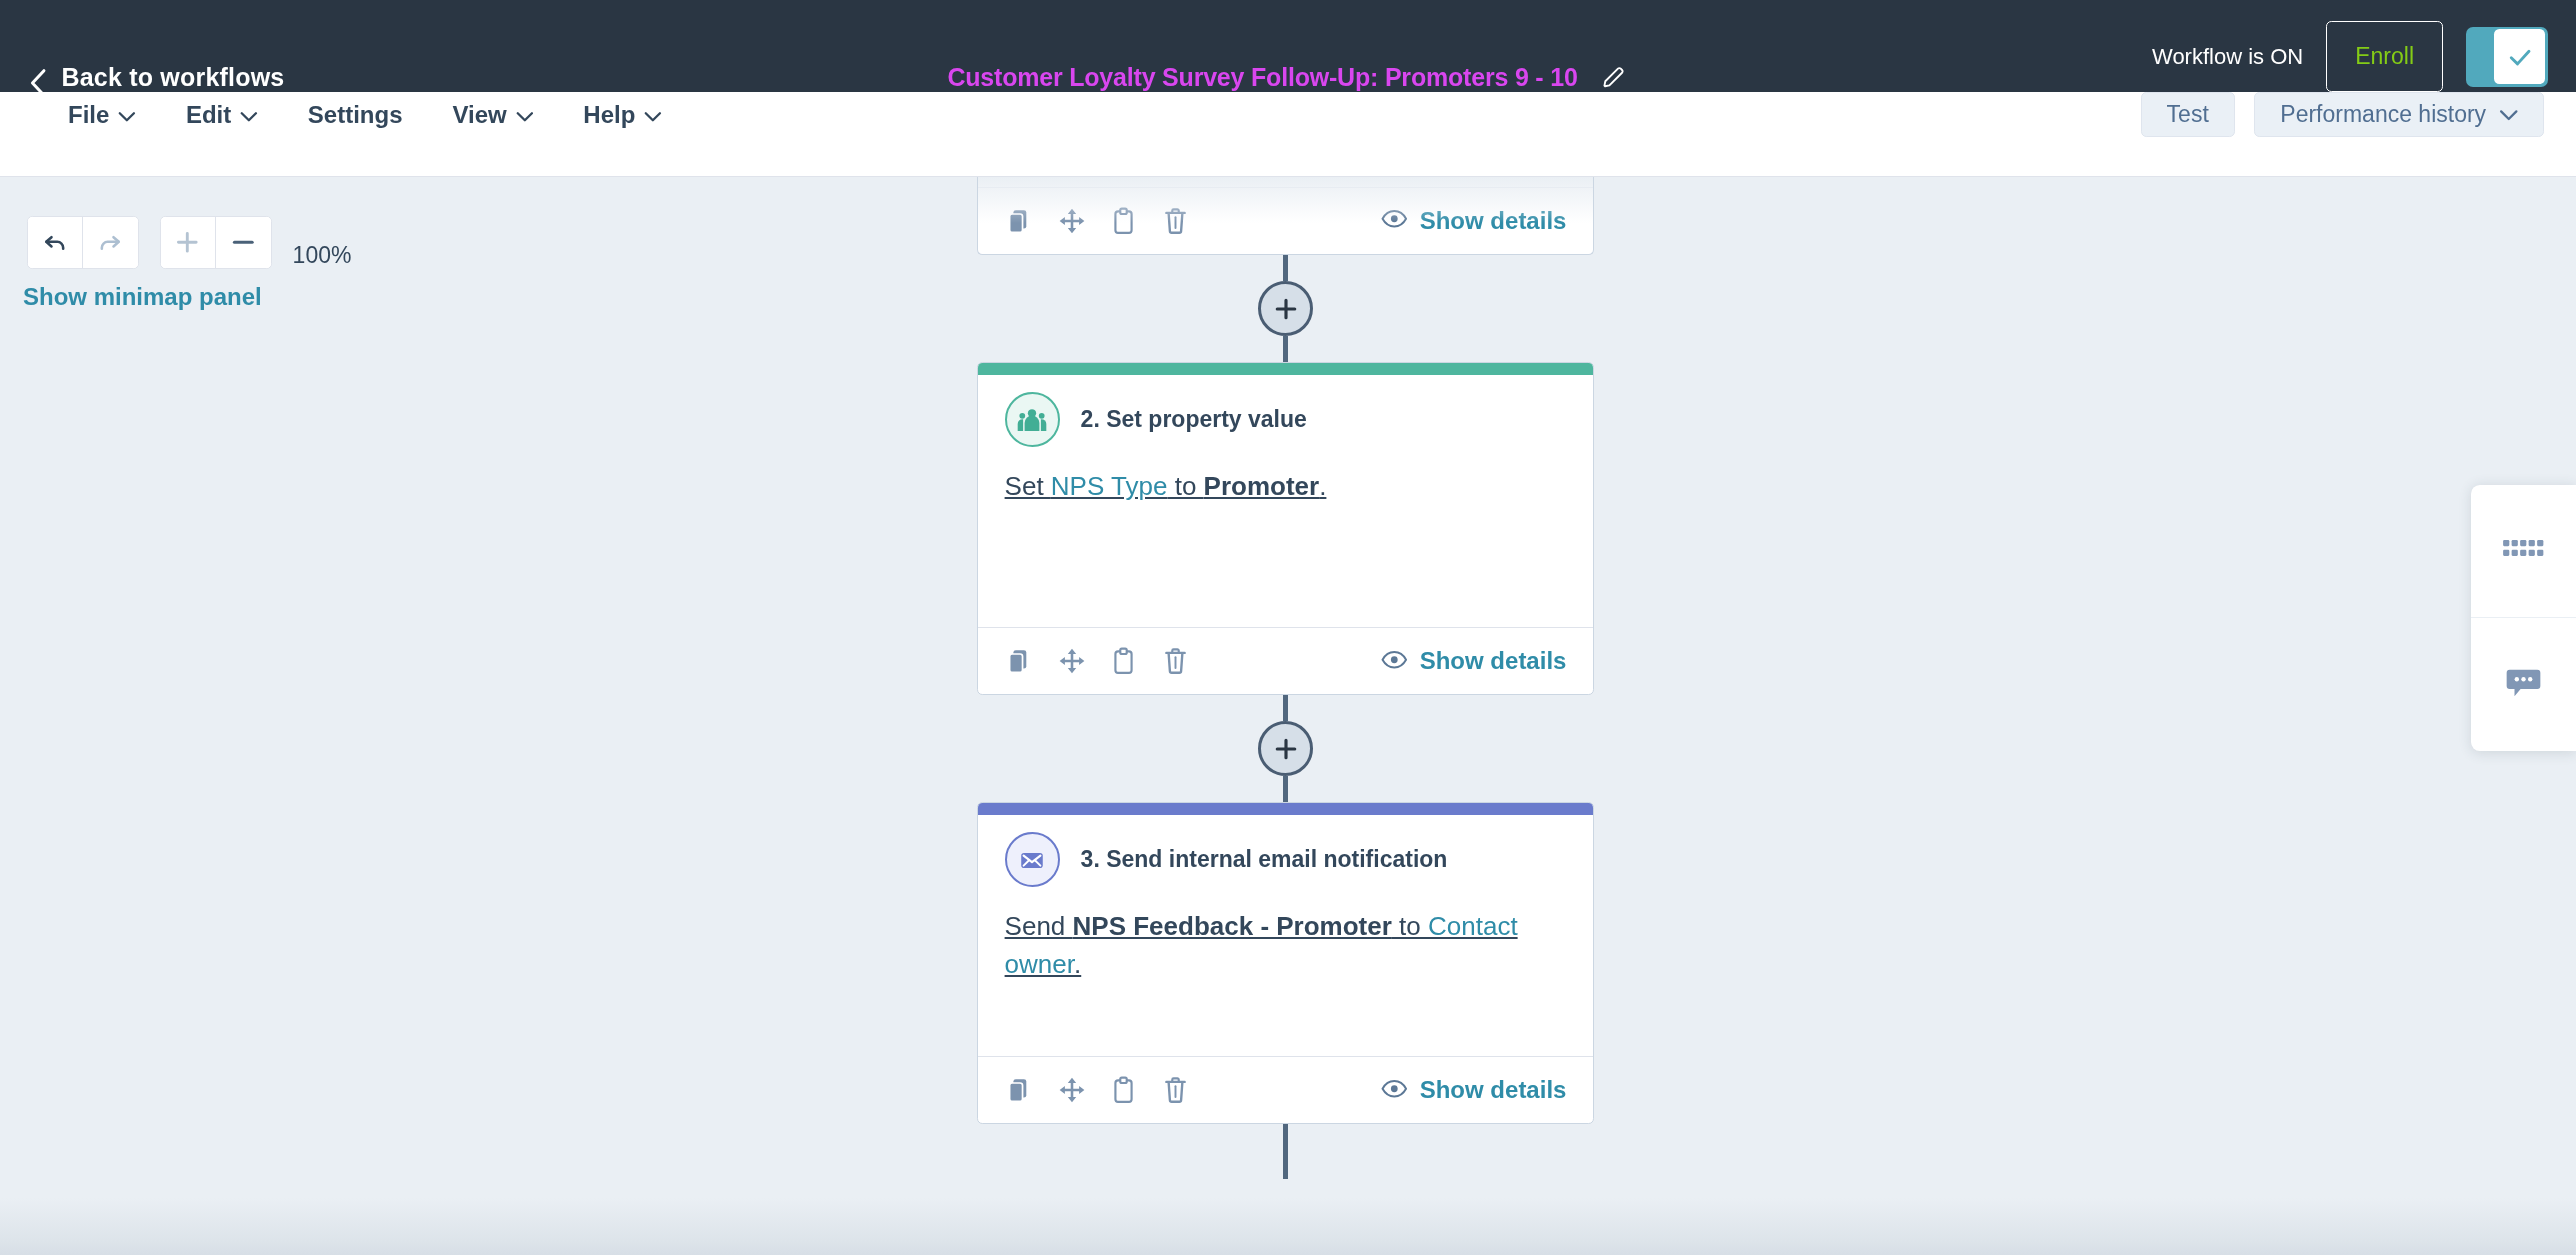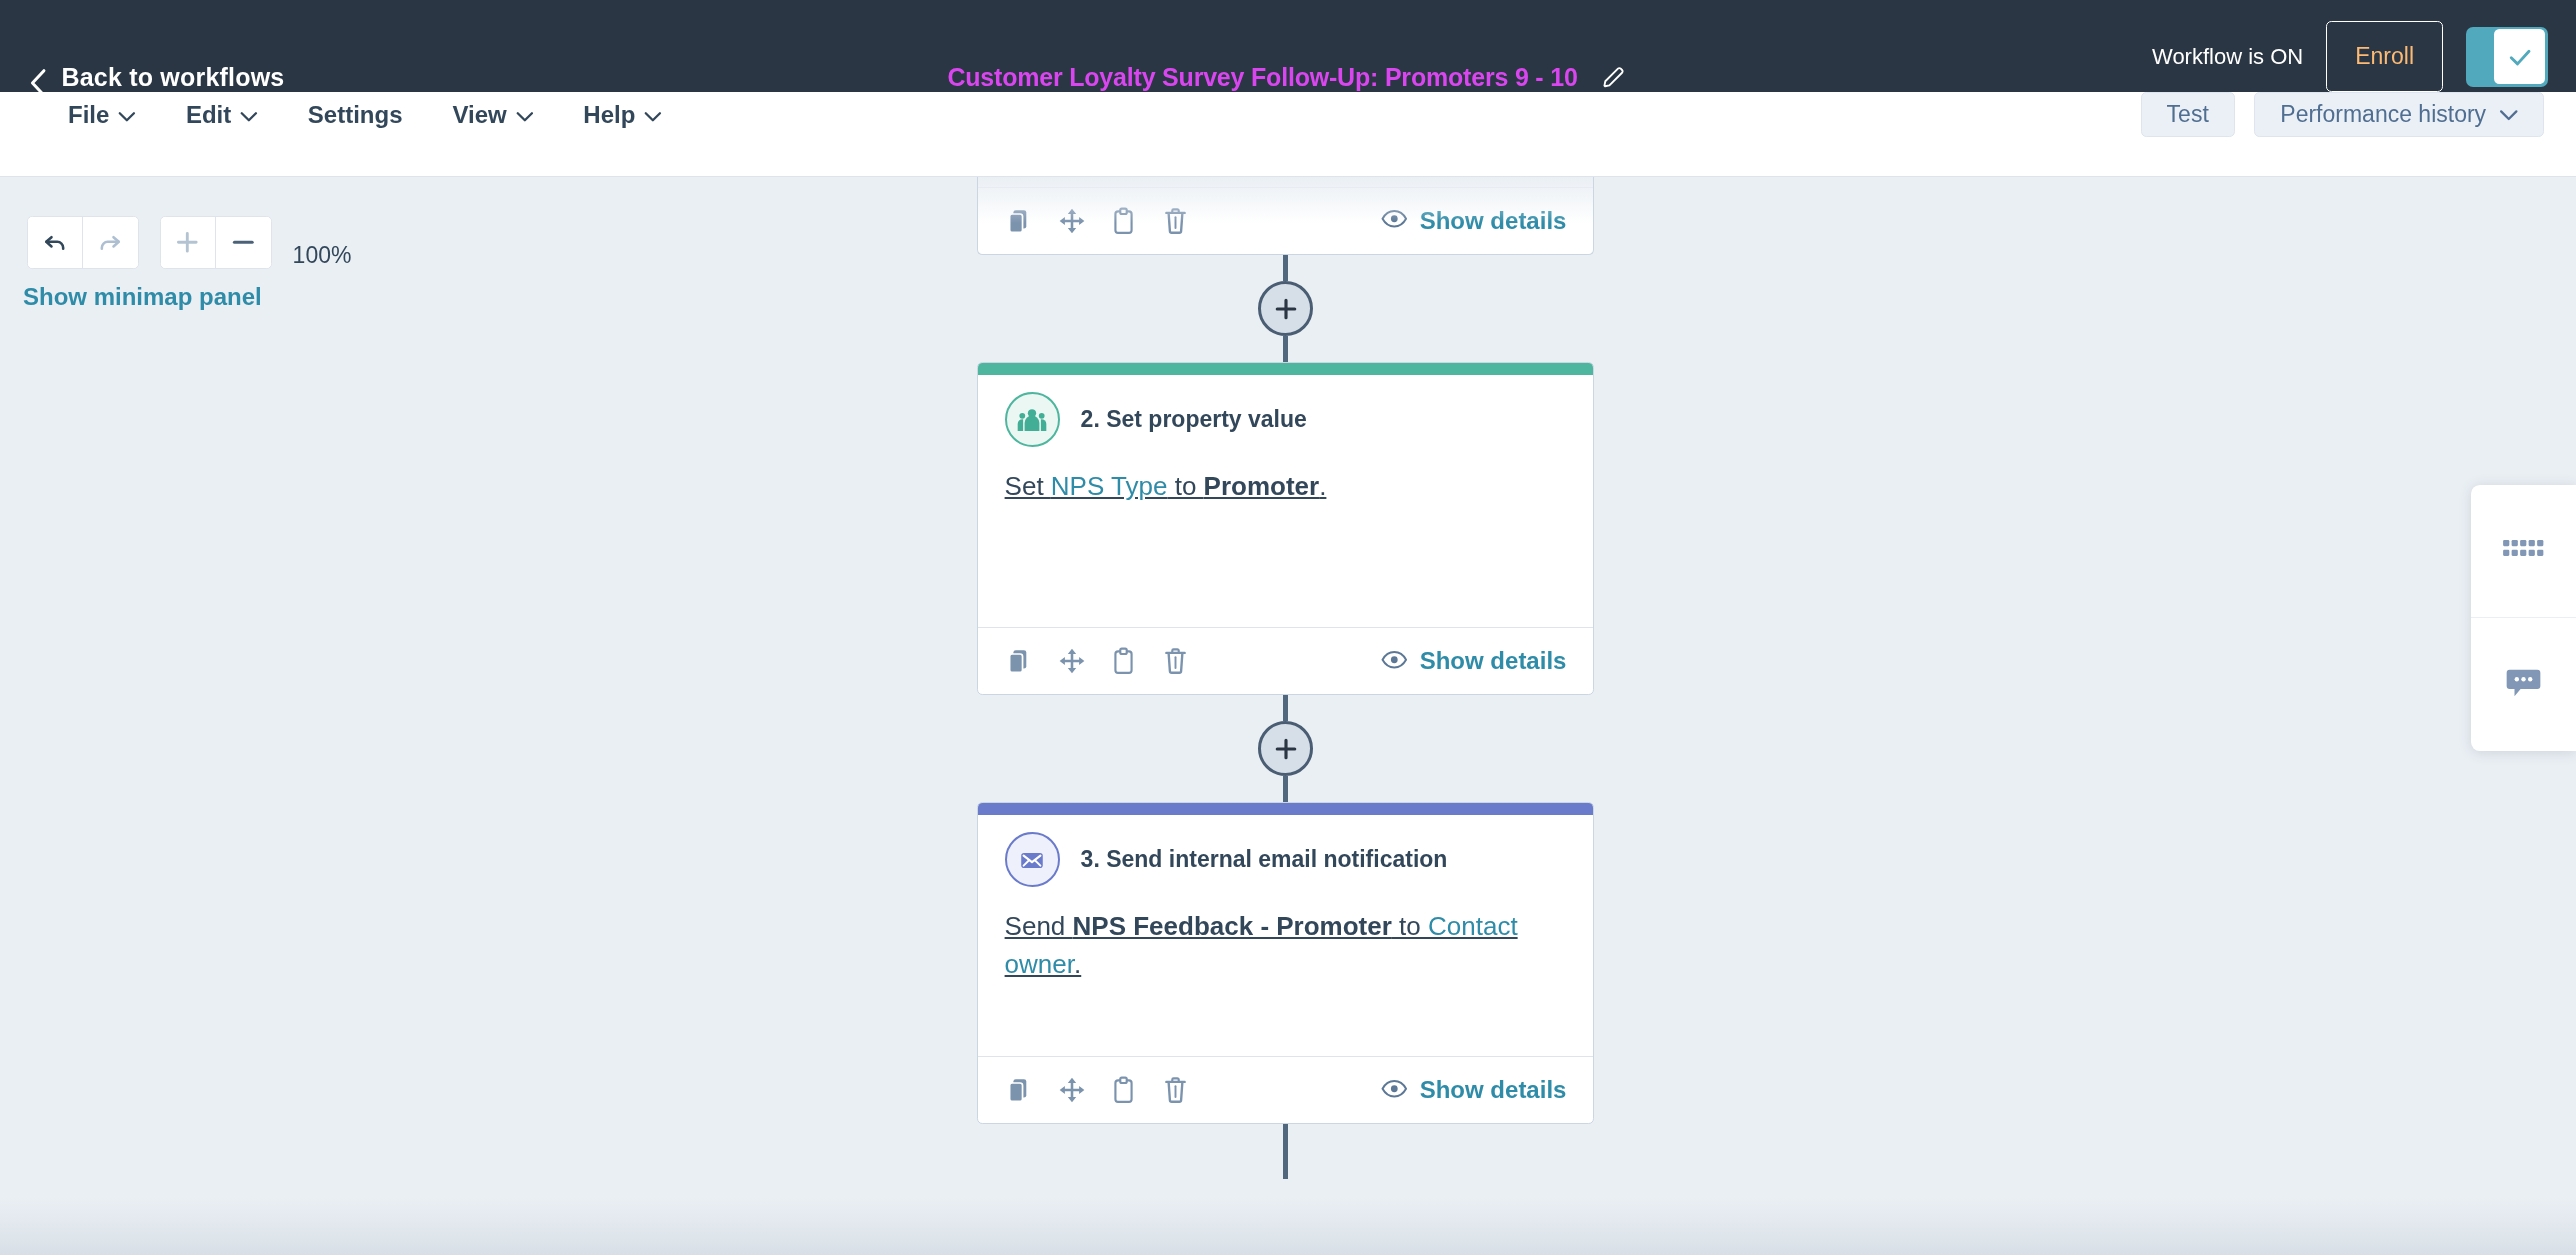--- a/index.html
+++ b/index.html
@@ -76,21 +76,21 @@
   }
   .wf-status {
     font-size: 22px;
     color: #ffffff;
     white-space: nowrap;
   }
   .enroll-btn {
     border: 1.8px solid #ffffff;
     border-radius: 5.3px;
     background: transparent;
-    color: #fdba74;
+    color: #84cc16;
     font-size: 23px;
     font-family: inherit;
     padding: 23px 28px;
     cursor: pointer;
     line-height: 1;
   }
   .toggle {
     width: 82px;
     height: 60px;
     border-radius: 7px;

